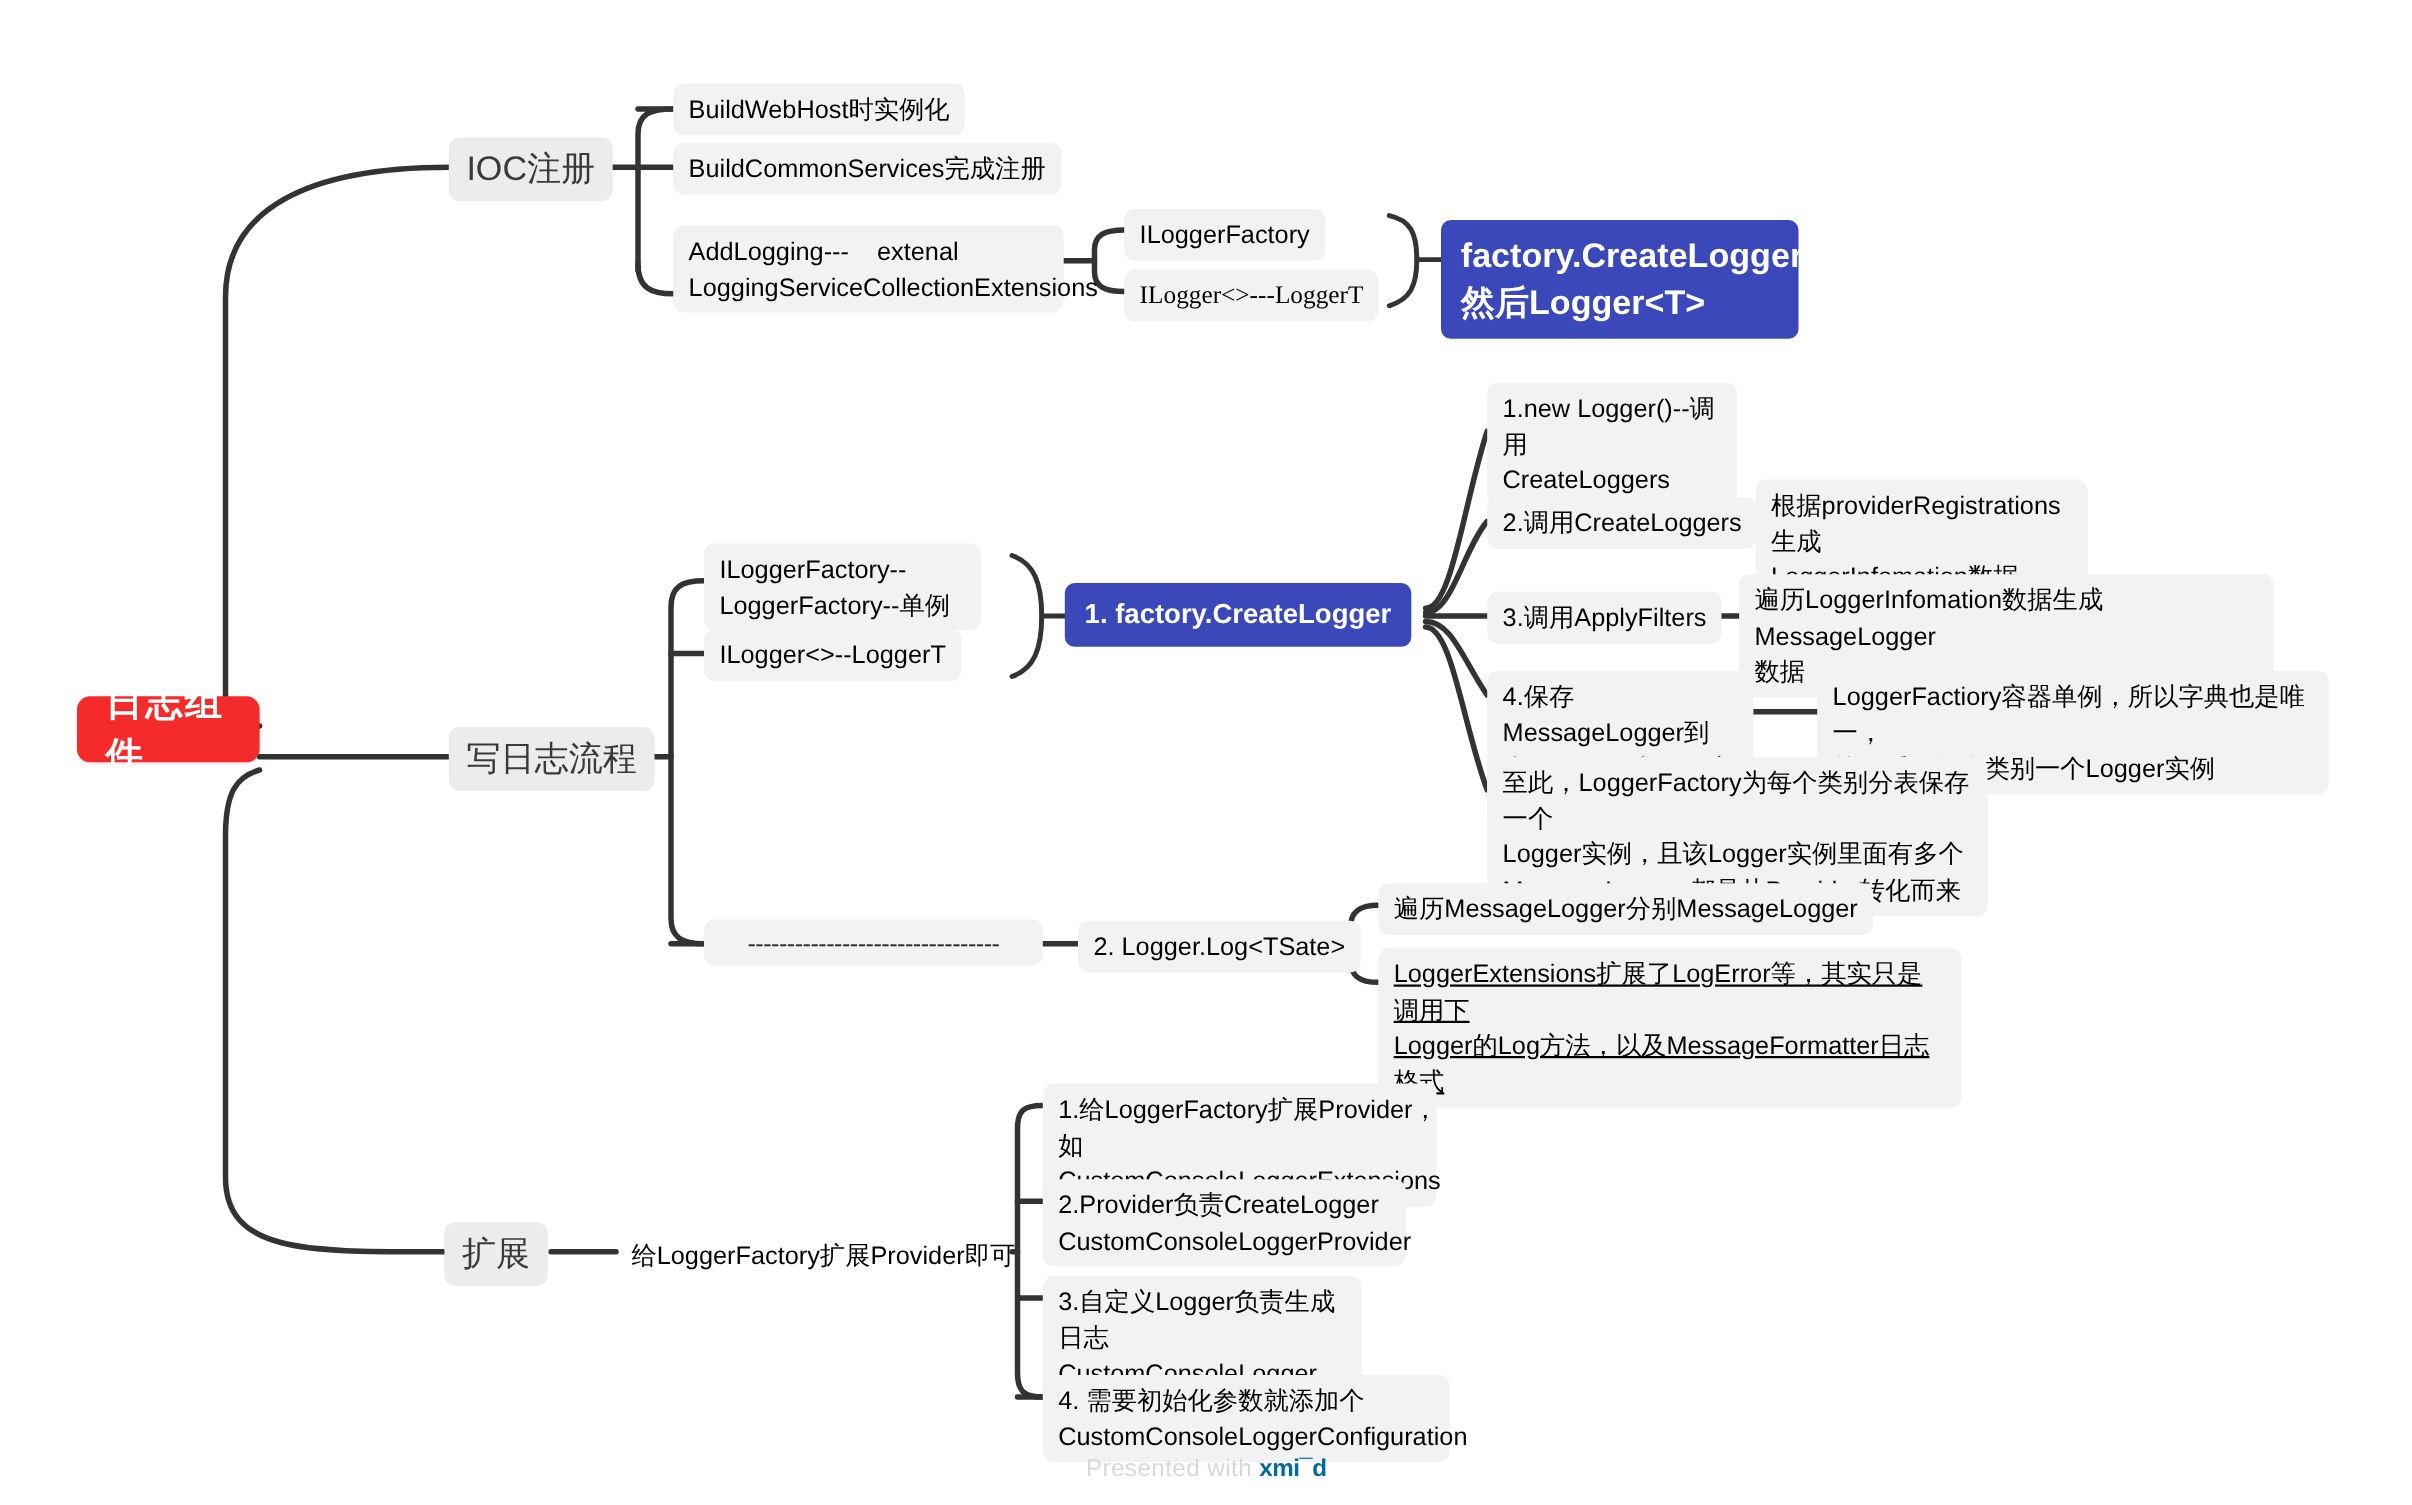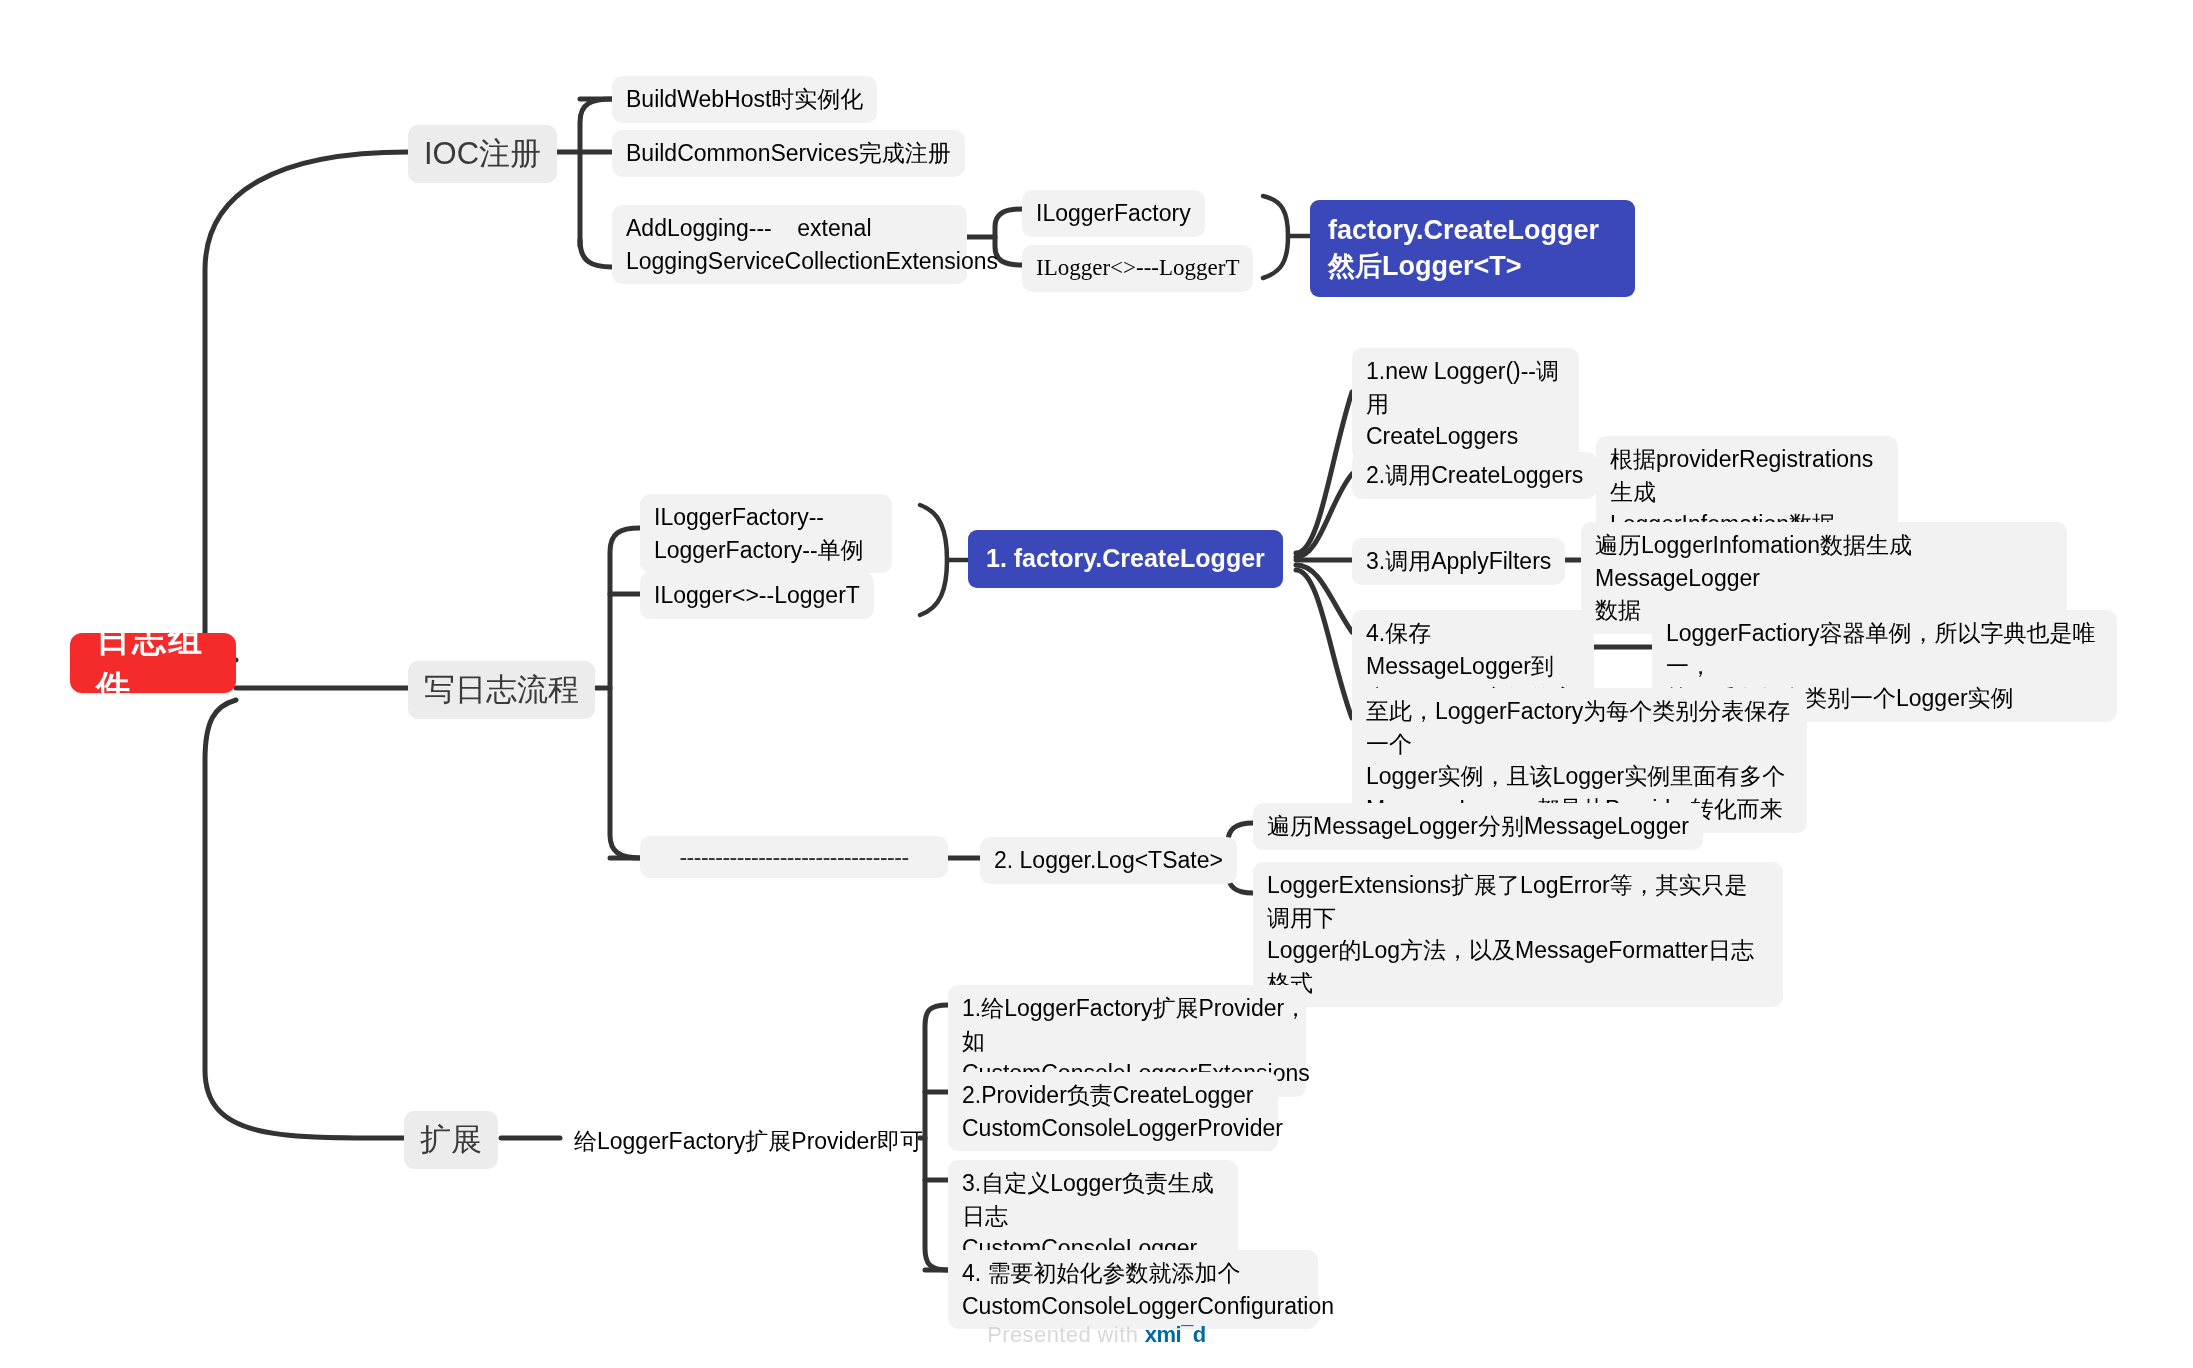--- a/index.html
+++ b/index.html
@@ -60,21 +60,21 @@
     border-radius: 12px;
     justify-content: center;
     box-shadow: 0 1px 2px rgba(0,0,0,0.10);
   }
   .blue {
     background: #3b48ba;
     color: #ffffff;
     font-weight: bold;
     border-radius: 9px;
   }
-  .blue-lg { font-size: 27px; padding: 12px 18px; line-height: 1.35; }
+  .blue-lg { font-size: 31px; padding: 12px 18px; line-height: 1.35; }
   .blue-sm { font-size: 25px; padding: 11px 18px; }
   .dashed-node {
     background: #f2f2f2;
     border-radius: 10px;
     display: flex;
     align-items: center;
     justify-content: center;
     font-size: 23px;
     color: #2f2f2f;
     letter-spacing: -0.5px;
@@ -197,21 +197,21 @@
 等于缓存每个类别一个Logger实例</div>
 
   <div class="node leaf" style="left:1352px; top:688px; width:455px;">至此，LoggerFactory为每个类别分表保存一个
 Logger实例，且该Logger实例里面有多个
 MessageLogger,都是从Provider转化而来</div>
 
   <div class="node leaf" style="left:980px; top:837px;">2. Logger.Log&lt;TSate&gt;</div>
 
   <div class="node leaf" style="left:1253px; top:803px;">遍历MessageLogger分别MessageLogger</div>
 
-  <div class="node leaf" style="left:1253px; top:862px; width:530px;">LoggerExtensions扩展了LogError等，其实只是调用下
+  <div class="node leaf" style="left:1253px; top:862px; width:530px;text-decoration:underline;">LoggerExtensions扩展了LogError等，其实只是调用下
 Logger的Log方法，以及MessageFormatter日志格式</div>
 
   <div class="node topic" style="left:404px; top:1111px;">扩展</div>
 
   <div class="node leaf" style="left:560px; top:1118px; background:transparent;">给LoggerFactory扩展Provider即可</div>
 
   <div class="node leaf" style="left:948px; top:985px; width:358px;">1.给LoggerFactory扩展Provider，如
 CustomConsoleLoggerExtensions</div>
 
   <div class="node leaf" style="left:948px; top:1072px; width:330px;">2.Provider负责CreateLogger

